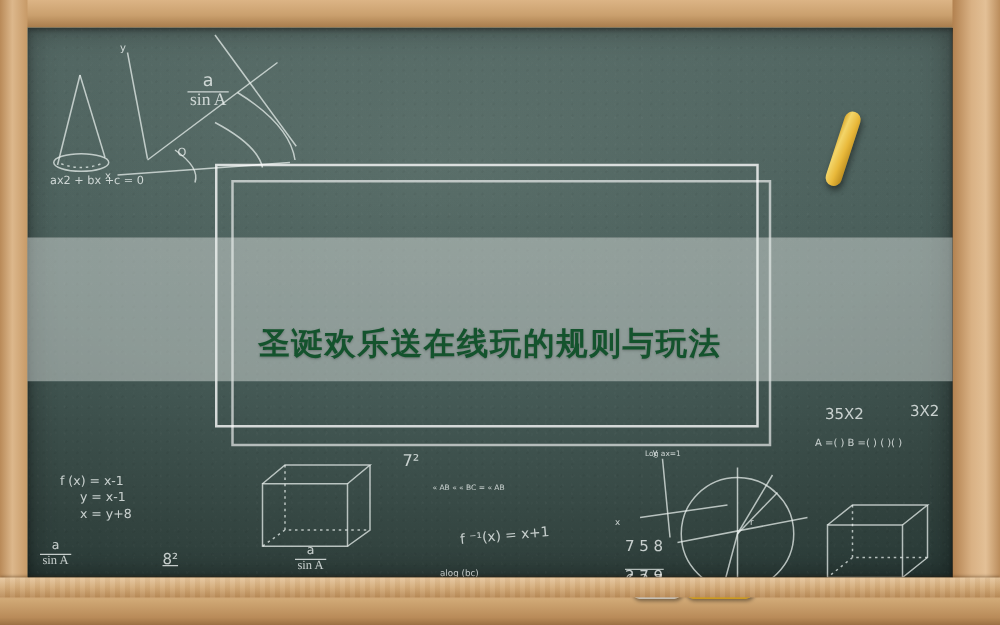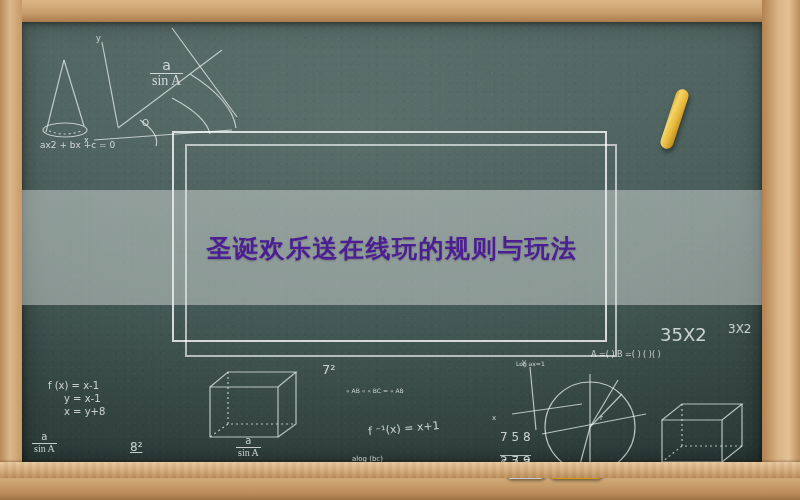--- a/index.html
+++ b/index.html
@@ -74,23 +74,23 @@
     border:2px solid rgba(255,255,255,.62);
   }
 
   
   .title-band{
     position:absolute;left:22px;top:190px;right:38px;height:115px;
     background:rgba(223,232,229,.45);
     backdrop-filter:saturate(.8);
   }
   .title-text{
-    position:absolute;left:22px;top:174px;right:38px;height:115px;
+    position:absolute;left:22px;top:200px;right:38px;height:115px;
     display:flex;align-items:center;justify-content:center;
-    color:#4c1d95;font-size:25px;letter-spacing:1.5px;
+    color:#14532d;font-size:25px;letter-spacing:1.5px;
     font-family:"DejaVu Sans","Liberation Sans",sans-serif;
     text-shadow:0 1px 2px rgba(0,0,0,.25);
     white-space:nowrap;
   }
 
   
   .chalk-yellow-top{
     position:absolute;left:668px;top:88px;width:13px;height:62px;
     border-radius:7px;
     background:linear-gradient(95deg,#d8a62a 0%,#f3d569 25%,#e9b93b 60%,#b98a1d 100%);
@@ -184,23 +184,23 @@
       </svg>
 
       <div class="chalk-txt" style="left:128px;top:36px;font-size:14px;">
         <span class="frac"><span class="num">a</span><span class="den">sin A</span></span>
       </div>
       <div class="chalk-txt" style="left:18px;top:118px;font-size:9px;">ax2 + bx +c = 0</div>
       <div class="chalk-txt" style="left:74px;top:12px;font-size:8px;">y</div>
       <div class="chalk-txt" style="left:62px;top:114px;font-size:8px;">x</div>
       <div class="chalk-txt" style="left:120px;top:96px;font-size:9px;">O</div>
 
-      <div class="chalk-txt" style="left:638px;top:302px;font-size:18px;">35X2</div>
+      <div class="chalk-txt" style="left:638px;top:302px;font-size:12px;">35X2</div>
       <div class="chalk-txt" style="left:706px;top:300px;font-size:12px;">3X2</div>
-      <div class="chalk-txt" style="left:569px;top:328px;font-size:8px;">A =( ) B =( ) ( )( )</div>
+      <div class="chalk-txt" style="left:630px;top:328px;font-size:8px;">A =( ) B =( ) ( )( )</div>
       <div class="chalk-txt" style="left:494px;top:338px;font-size:6px;">Log ax=1</div>
       <div class="chalk-txt" style="left:500px;top:336px;font-size:7px;">y</div>
 
       <div class="chalk-txt" style="left:26px;top:358px;font-size:10px;">f (x)  =  x-1</div>
       <div class="chalk-txt" style="left:42px;top:371px;font-size:10px;">y  =  x-1</div>
       <div class="chalk-txt" style="left:42px;top:384px;font-size:10px;">x  =  y+8</div>
       <div class="chalk-txt" style="left:300px;top:340px;font-size:13px;">7²</div>
       <div class="chalk-txt" style="left:108px;top:418px;font-size:12px;text-decoration:underline;">8²</div>
       <div class="chalk-txt" style="left:10px;top:410px;font-size:10px;">
         <span class="frac"><span class="num">a</span><span class="den">sin A</span></span>

